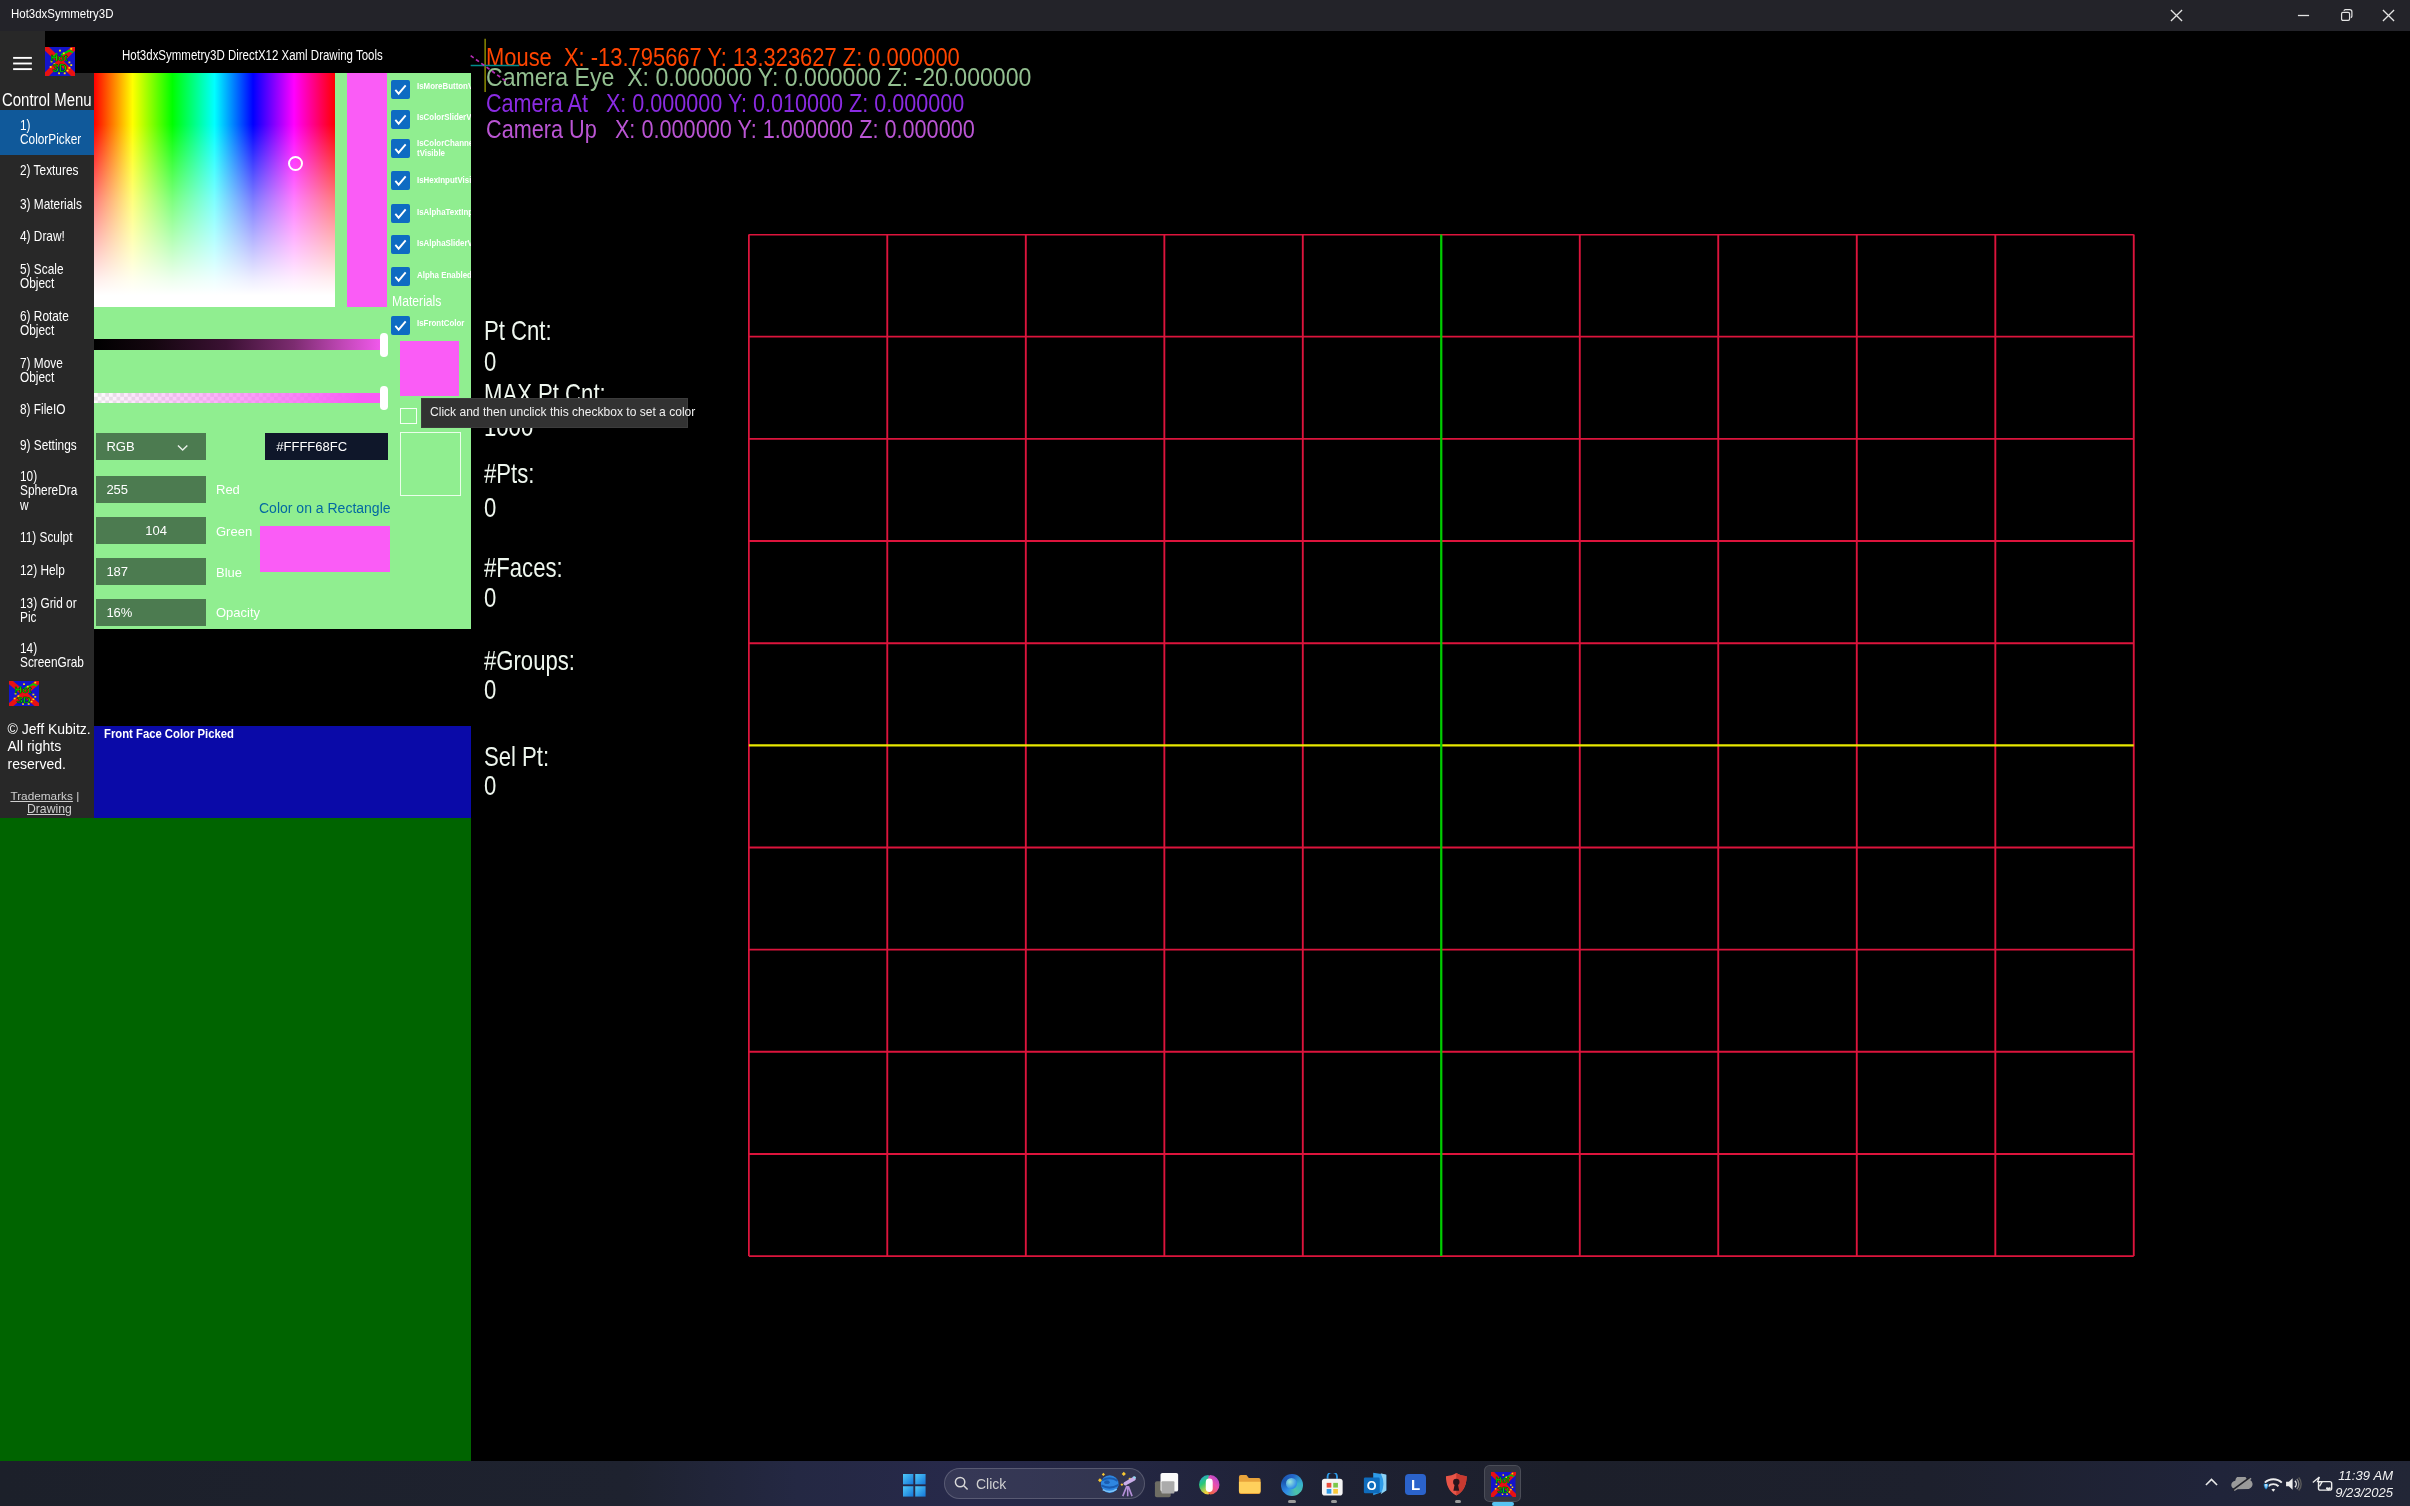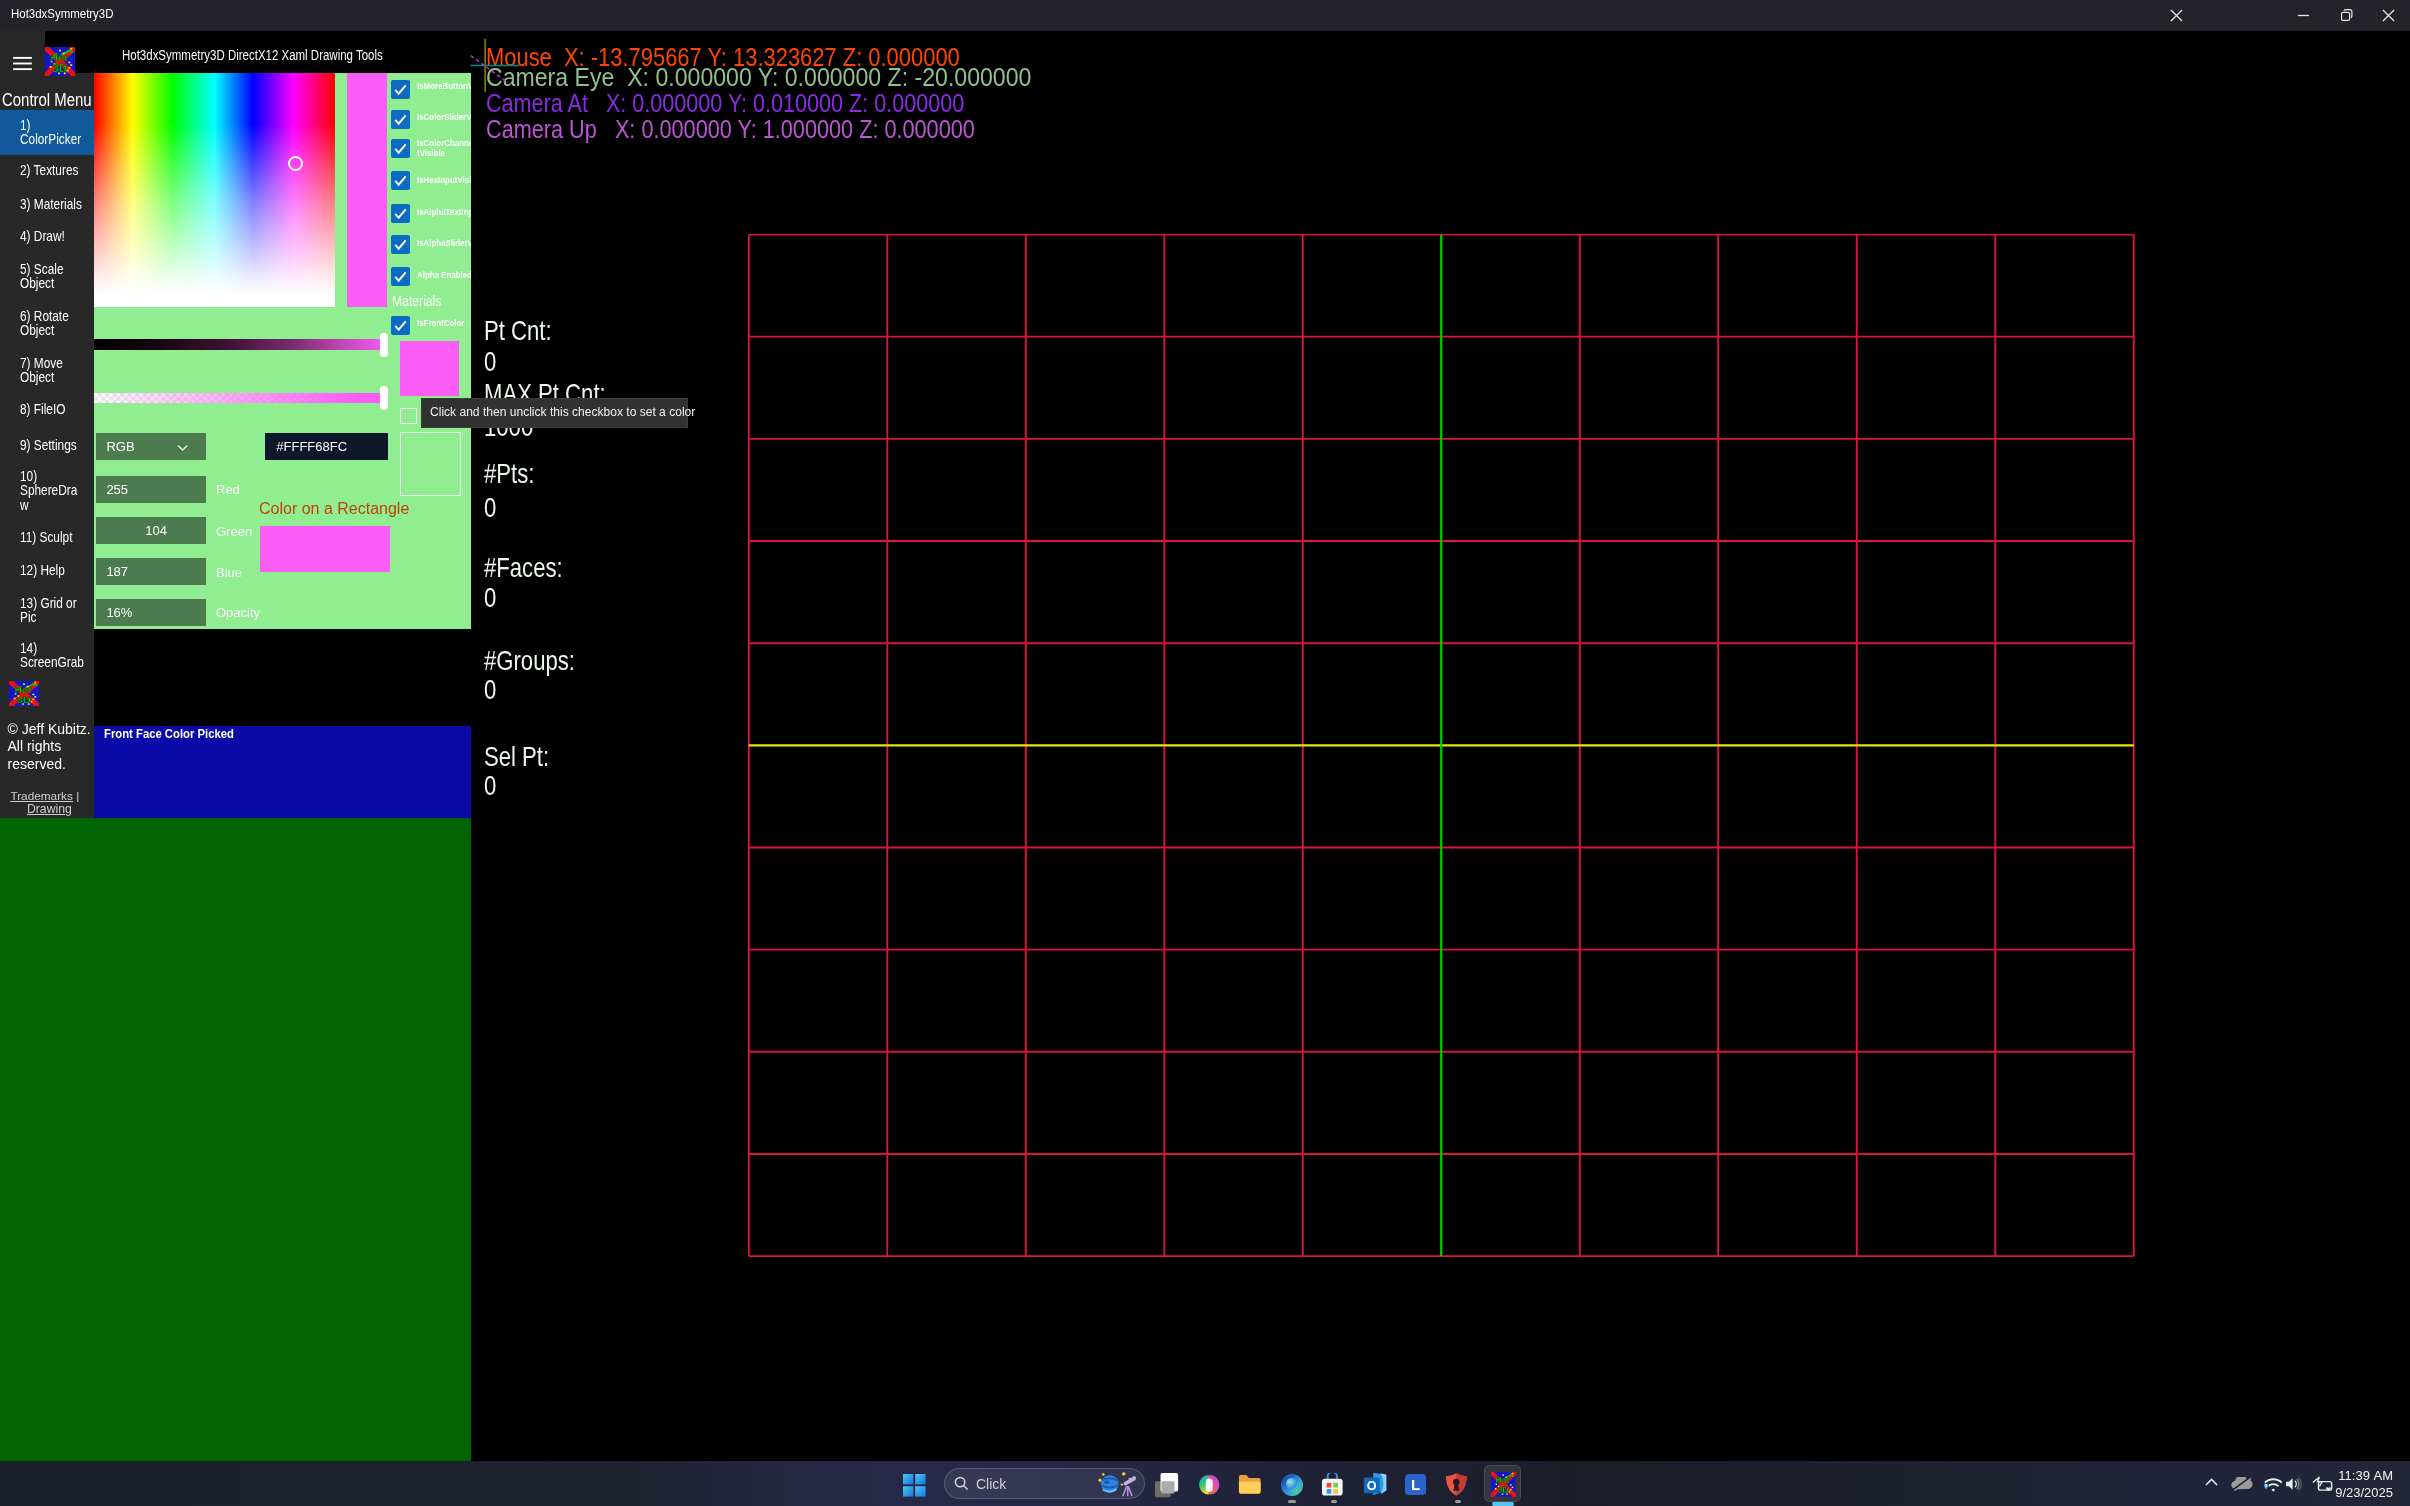--- a/index.html
+++ b/index.html
@@ -32,21 +32,21 @@
      background:linear-gradient(90deg,rgba(250,92,246,0) 0%,rgba(250,92,246,1) 90%),
      repeating-conic-gradient(#e7e7e7 0% 25%, #fdfdfd 0% 50%) 0 0/7.5px 7.5px;}
   #preview1{left:400px;top:341px;width:59px;height:55px;background:#fa5cf6;}
   #cbunchecked{left:400px;top:408px;width:15px;height:14px;border:1.9px solid #f4fff4;}
   #bigrect{left:400px;top:432px;width:59px;height:62px;border:0.9px solid rgba(244,255,244,0.9);}
   #tooltip{z-index:5;left:421px;top:398px;width:267px;height:30px;background:#323232;border:0.9px solid #3c3c3c;box-sizing:border-box;}
   #tooltiptext{z-index:6;left:430px;top:405px;font-size:12.7px;color:#f0f0f0;white-space:nowrap;transform:scaleX(0.95);transform-origin:0 0;}
   .ginput{left:96px;width:110px;height:27px;background:#4c7b50;color:#fff;font-size:13px;line-height:27px;padding-left:10.4px;box-sizing:border-box;}
   .glabel{left:216px;font-size:13px;color:#fff;}
   #hexinput{left:265px;top:433px;width:123px;height:27px;background:#0f172a;color:#fff;font-size:13px;line-height:27px;padding-left:11.3px;box-sizing:border-box;}
-  #colorrecttext{left:259px;top:500px;font-size:16px;color:#c2410c;}
+  #colorrecttext{left:259px;top:500px;font-size:14px;color:#0369a1;}
   #preview2{left:260px;top:526px;width:130px;height:46px;background:#fa5cf6;}
   
   #bluepanel{left:94px;top:726px;width:377px;height:92px;background:#0a0aa8;}
   #bluetext{left:104px;top:727px;font-size:12.7px;font-weight:bold;color:#fff;transform:scaleX(0.89);transform-origin:0 0;}
   #darkgreen{left:0;top:818px;width:471px;height:643px;background:#006400;}
   
   .ovl{white-space:nowrap;transform-origin:0 0;}
   
   #taskbar{left:0;top:1461px;width:2411px;height:45px;
     background:linear-gradient(90deg,#1c202a 0%,#1e222f 26%,#242843 33%,#27294a 40%,#232642 47%,#1e2133 55%,#1c1f2a 65%,#1d202d 80%,#20243a 92%,#222636 100%);}
@@ -389,14 +389,14 @@
 <path d="M1 5 h3 l4 -3.6 v12.2 l-4 -3.6 h-3 z" fill="#ececec"></path>
 <path d="M10.5 4 a5 5 0 0 1 0 7" stroke="#ececec" stroke-width="1.5" fill="none"></path>
 <path d="M12.5 2 a8 8 0 0 1 0 11" stroke="#8a8a8a" stroke-width="1.5" fill="none"></path>
 <path d="M14.5 0.5 a10.5 10.5 0 0 1 0 14" stroke="#5a5a5a" stroke-width="1.5" fill="none"></path>
 </svg>
 <svg class="abs" style="left:2310px;top:1476px;" width="24.5" height="16" viewBox="0 0 26 17">
 <path d="M3 7 L10 1 M10 1 L8 6 L13 6 L10 11" stroke="#ececec" stroke-width="1.4" fill="none"></path>
 <rect x="9" y="6" width="14" height="9" rx="2" stroke="#ececec" stroke-width="1.5" fill="none"></rect>
 <path d="M19.5 12.5 c0.8 -1.2 2.6 -0.6 2.6 0.6 c0 1 -1.4 2 -2.6 2.6 c-1.2 -0.6 -2.6 -1.6 -2.6 -2.6 c0 -1.2 1.8 -1.8 2.6 -0.6z" fill="#ececec"></path>
 </svg>
-<div class="abs" style="left:2299px;top:1467px;width:94px;font-size:13px;color:#f2f2f2;text-align:right;line-height:17px;">11:39&nbsp;AM<br>9/23/2025</div>
+<div class="abs" style="left:2299px;top:1467px;width:94px;font-size:13px;color:#f2f2f2;text-align:right;line-height:17px;font-style:italic;">11:39&nbsp;AM<br>9/23/2025</div>
 
 
 </body></html>

